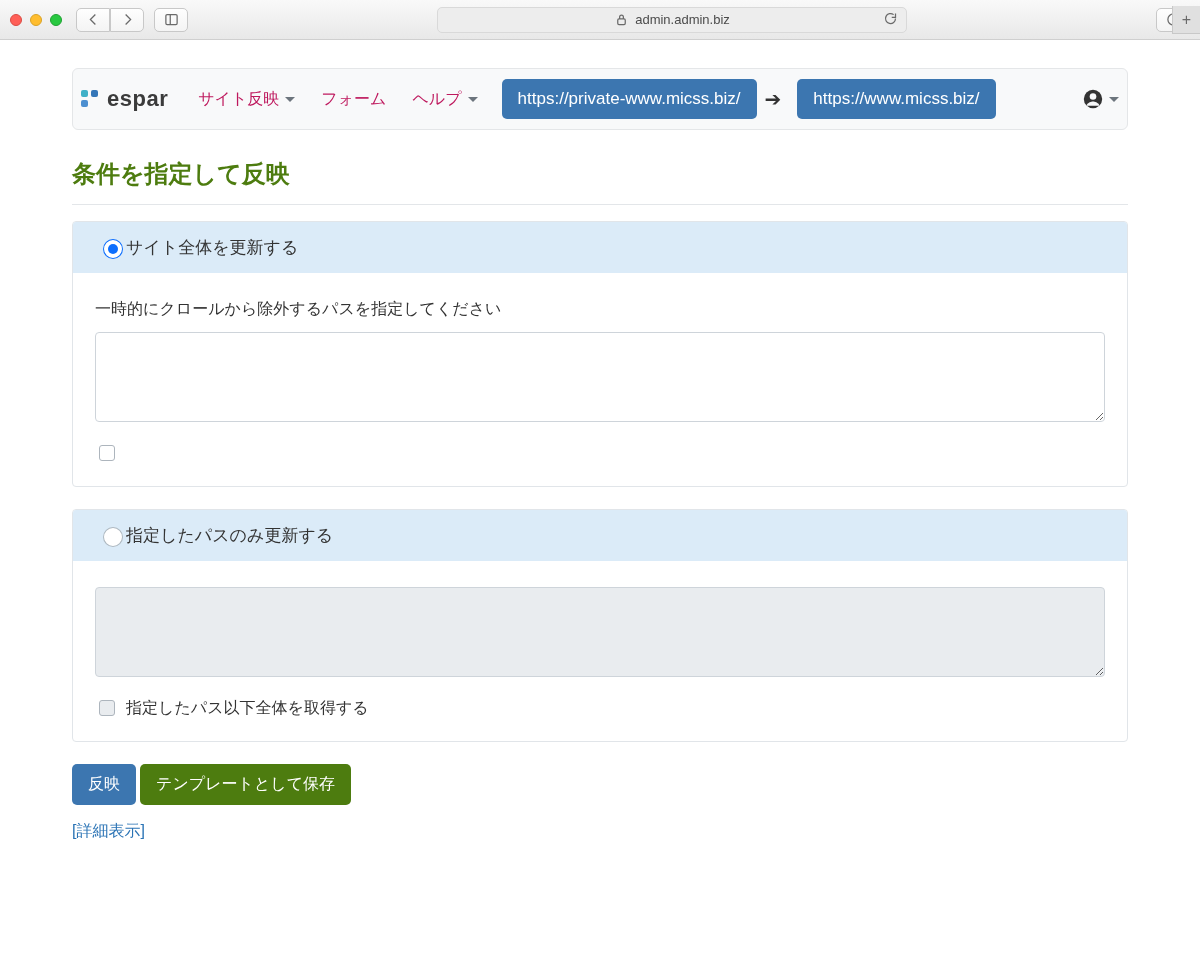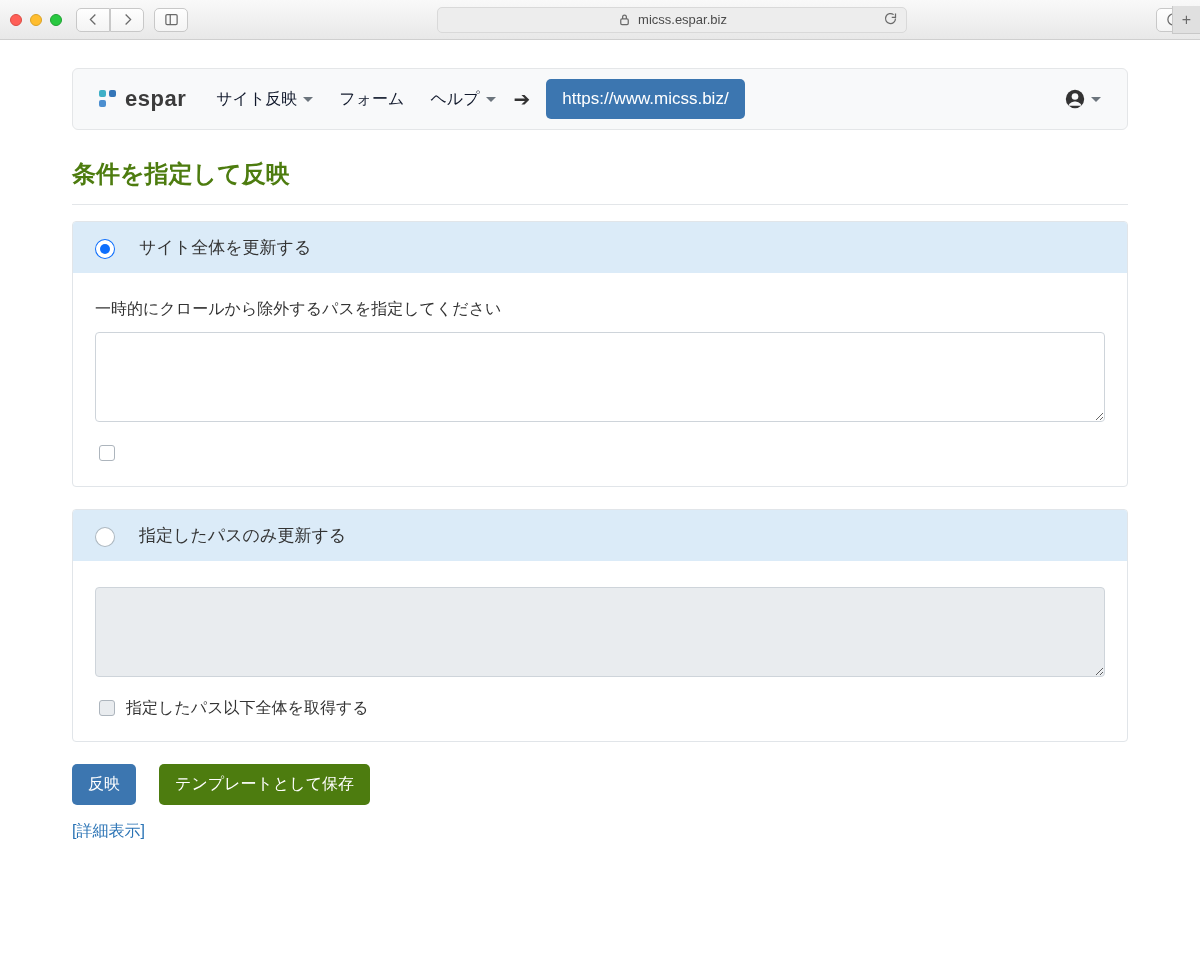--- a/index.html
+++ b/index.html
@@ -70,41 +70,41 @@
     color:#6a6a6a;
   }
 
   
   .page { padding: 28px 72px 60px; }
 
   .app-nav {
     background: #f8f9fa;
     border: 1px solid #e4e6e8;
     border-radius: 6px;
-    padding: 10px 26px;
+    padding: 10px 8px;
     display: flex;
     align-items: center;
     gap: 6px;
   }
   .brand {
     display: flex; align-items: center; gap: 8px;
     font-weight: 700; font-size: 22px; color: #3b3b3b;
     letter-spacing: 0.5px;
     margin-right: 14px;
   }
   .brand-mark { width: 18px; height: 18px; position: relative; }
   .brand-mark:before, .brand-mark:after, .brand-mark span {
     content:""; position:absolute; width:7px; height:7px; border-radius:2px;
   }
   .brand-mark:before { left:0; top:0; background:#3fb0c7; }
   .brand-mark span   { left:10px; top:0; background:#3476b8; width:7px; height:7px; position:absolute;}
   .brand-mark:after  { left:0; top:10px; background:#4c8fd0; }
 
   .nav-link {
-    color: #0f172a;
+    color: #be185d;
     padding: 8px 10px;
     font-size: 16px;
     display: inline-flex; align-items: center; gap: 4px;
     cursor: pointer;
   }
   .caret {
     width: 0; height: 0; border-left:5px solid transparent; border-right:5px solid transparent;
     border-top: 5px solid #6c757d; margin-left:2px;
   }
 
@@ -130,24 +130,24 @@
   .hr { border: none; border-top: 1px solid #e3e6e9; margin: 0 0 16px; }
 
   .panel {
     border: 1px solid #e1e5e9;
     border-radius: 4px;
     margin-bottom: 22px;
     overflow: hidden;
   }
   .panel-header {
     background: #dbebf8;
-    padding: 14px 18px;
+    padding: 14px 26px;
     display: flex;
     align-items: center;
-    gap: 22px;
+    gap: 1px;
     font-size: 17px;
     color: #333;
   }
   .radio {
     appearance: none;
     width: 18px; height: 18px;
     border-radius: 50%;
     border: 2px solid #fff;
     box-shadow: 0 0 0 1px #aeb8c0;
     cursor: pointer;
@@ -191,21 +191,21 @@
     background:#fff;
   }
   .chk[disabled] { background:#e9ecef; cursor:default; }
   .chk:checked:after {
     content:""; position:absolute; left:3px; top:0px;
     width:6px; height:10px;
     border-right:2px solid #5b5b5b; border-bottom:2px solid #5b5b5b;
     transform: rotate(40deg);
   }
 
-  .action-row { display:flex; gap:23px; align-items:center; margin-top: 4px; }
+  .action-row { display:flex; gap:4px; align-items:center; margin-top: 4px; }
   .btn {
     border: none;
     border-radius: 5px;
     padding: 10px 16px;
     font-size: 16px;
     color: #fff;
     cursor: pointer;
   }
   .btn-primary  { background:#3c76b0; }
   .btn-success  { background:#4d7c0f; }
@@ -248,21 +248,21 @@
         <rect x="3" y="4" width="18" height="16" rx="2"></rect>
         <line x1="10" y1="4" x2="10" y2="20"></line>
       </svg>
   </div>
 
   <div class="address">
     <svg class="i" viewBox="0 0 24 24">
       <rect x="6" y="11" width="12" height="9" rx="2"></rect>
         <path d="M9 11V8a3 3 0 0 1 6 0v3"></path>
     </svg>
-    <span>micss.espar.biz</span>
+    <span>admin.admin.biz</span>
     <span class="reload">
       <svg class="i" viewBox="0 0 24 24">
           <path d="M20 12a8 8 0 1 1-3-6.2"></path>
           <polyline points="20 4 20 10 14 10"></polyline>
         </svg>
     </span>
   </div>
 
   <div class="right-tools">
     <div class="tb-btn single">
@@ -292,20 +292,21 @@
       <span class="caret"></span>
     </span>
     <span class="nav-link">
       <span>フォーム</span>
     </span>
     <span class="nav-link">
       <span>ヘルプ</span>
       <span class="caret"></span>
     </span>
 
+    <span class="url-chip">https://private-www.micss.biz/</span>
     <span class="arrow-right">➔</span>
     <span class="url-chip">https://www.micss.biz/</span>
 
     <span class="avatar-menu">
       <svg class="i16" viewBox="0 0 24 24" style="fill:#333;stroke:none">
         <circle cx="12" cy="12" r="11" fill="#333"></circle>
         <circle cx="12" cy="9" r="4" fill="#f8f9fa"></circle>
         <path d="M4 20c1.8-4 6-5 8-5s6.2 1 8 5" fill="#f8f9fa"></path>
       </svg>
       <span class="caret"></span>

